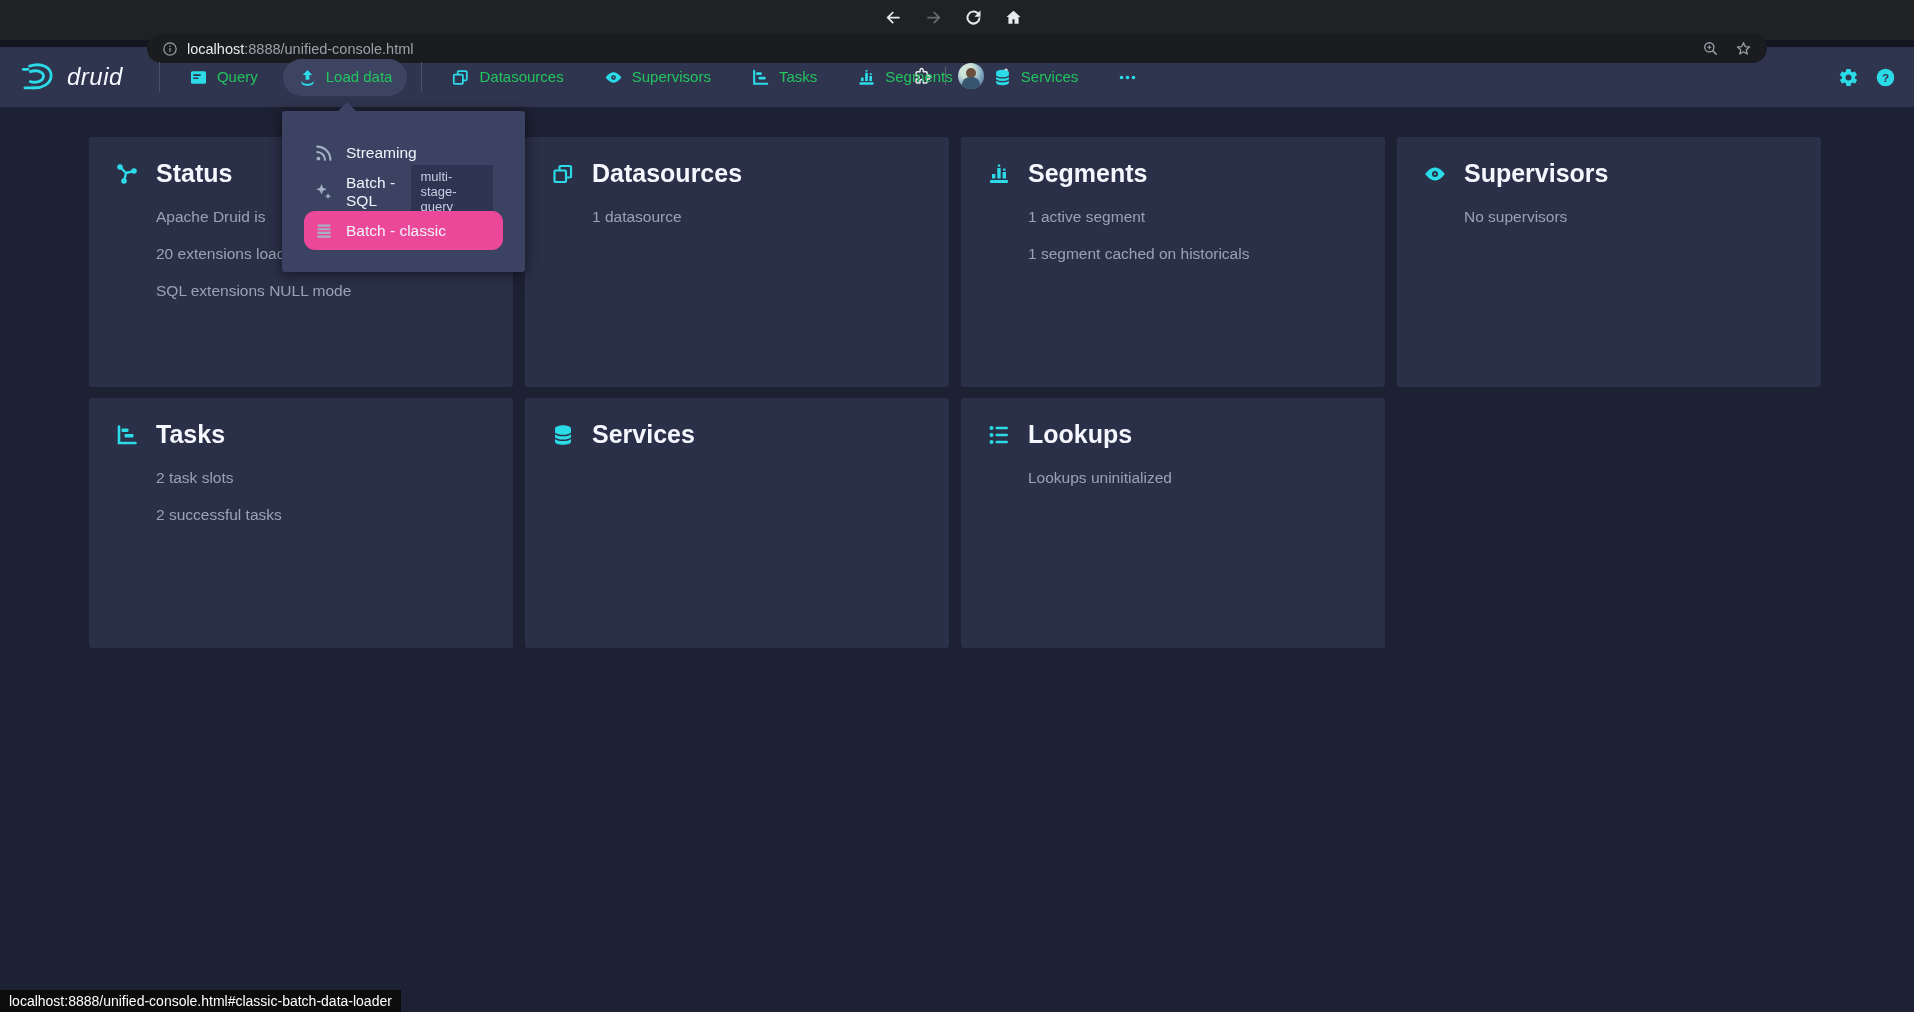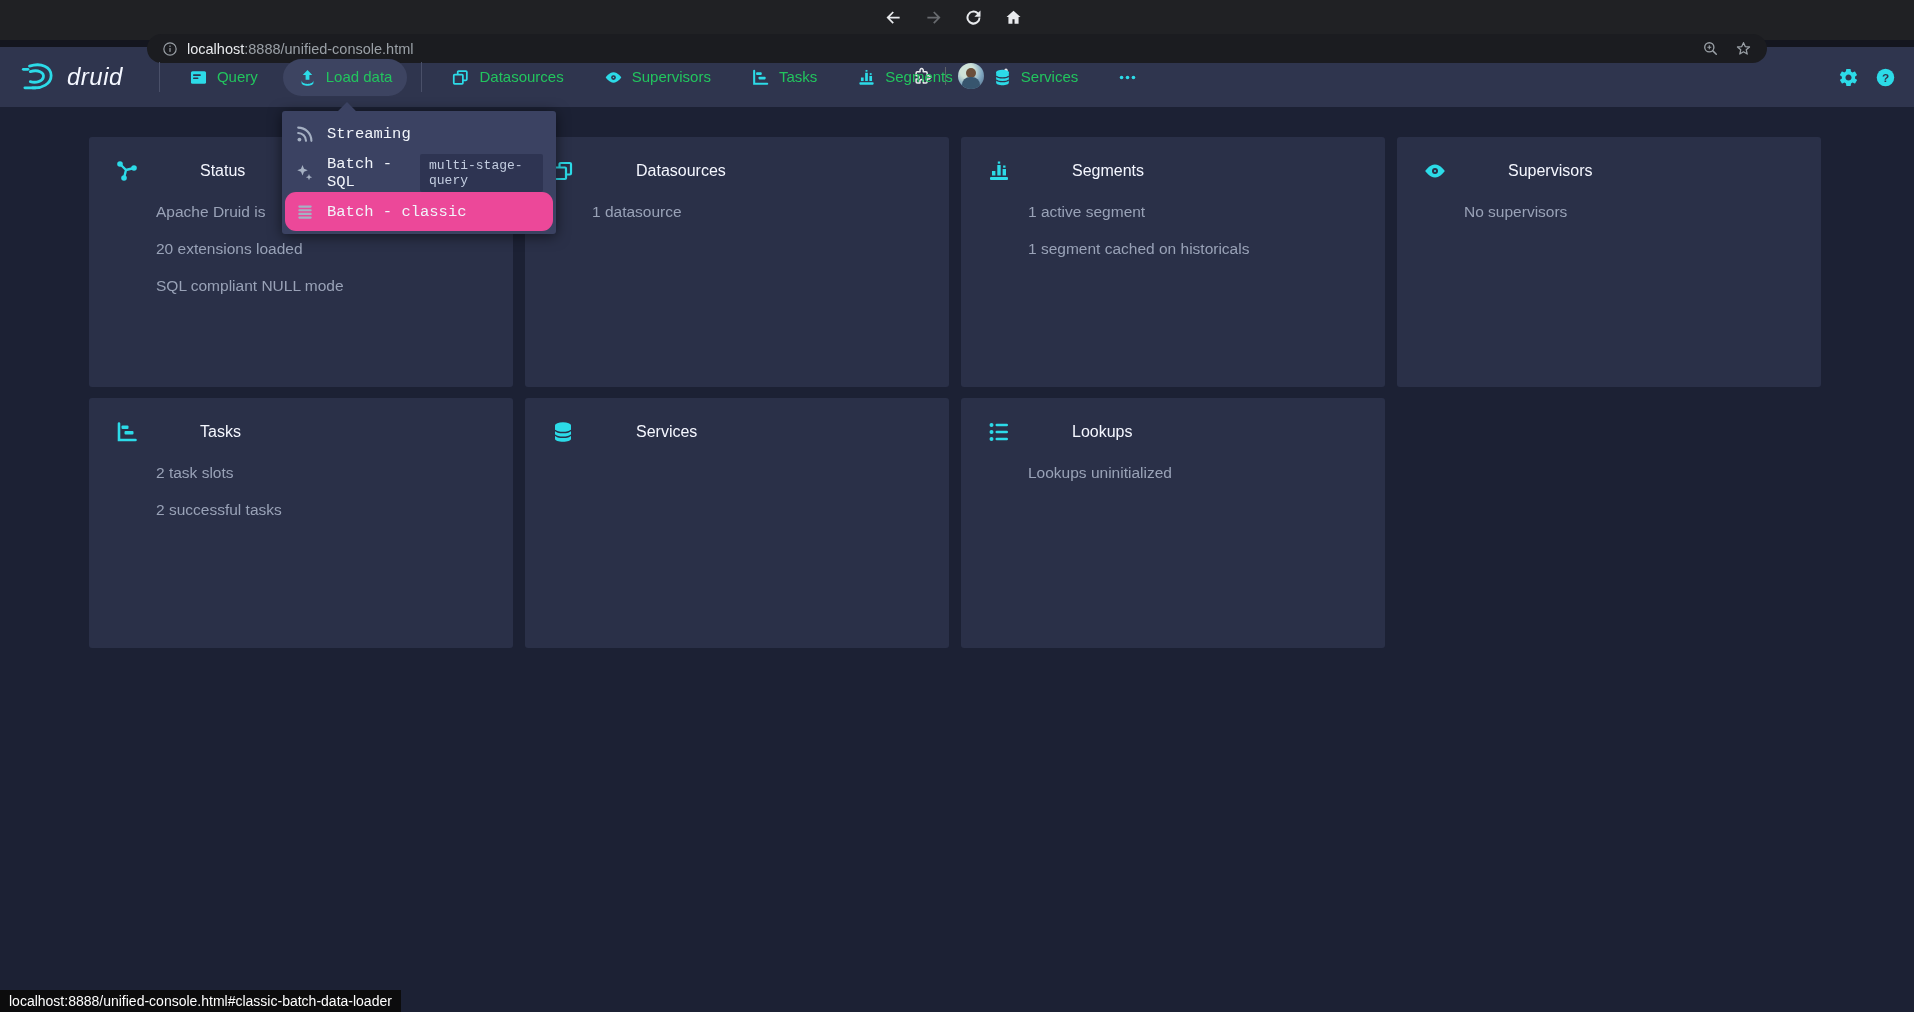--- a/index.html
+++ b/index.html
@@ -40,27 +40,27 @@
   .nav-group { display:flex; align-items:center; gap:10px; }
   .nav-right { margin-left:auto; display:flex; align-items:center; gap:16px; }
   .nav-right svg { width:21px; height:21px; color:#2cdbe8; }
 
   
   .grid { display:grid; grid-template-columns:repeat(4,424px); grid-auto-rows:250px;
           column-gap:12px; row-gap:11px; padding:30px 0 0 89px; }
   .card { background:#2a3048; border-radius:3px; padding:22px 26px; }
   .card-head { display:flex; align-items:center; gap:17px; }
   .card-head svg { width:24px; height:24px; color:#2cdbe8; flex:0 0 auto; }
-  .card-title { font-size:16px; font-weight:normal; color:#f5f7ff;margin-left:44px; }
+  .card-title { font-size:25px; font-weight:bold; color:#f5f7ff; }
   .card-lines { margin:20px 0 0 41px; }
   .card-line { font-size:15.5px; color:#99a2b7; margin-bottom:19px; }
 
   
-  .popover { position:absolute; left:282px; top:111px; width:274px; background:#3b4262;
-             border-radius:3px; padding:3px; box-shadow:0 2px 14px rgba(0,0,0,.55); z-index:20;font-family:Liberation Mono, monospace; }
+  .popover { position:absolute; left:282px; top:111px; width:243px; background:#3b4262;
+             border-radius:3px; padding:22px; box-shadow:0 2px 14px rgba(0,0,0,.55); z-index:20; }
   .popover .caret { position:absolute; top:-6px; left:58px; width:14px; height:14px;
                     background:#3b4262; transform:rotate(45deg); }
   .menu-item { display:flex; align-items:center; height:39px; padding:0 10px; border-radius:2px;
                font-size:15.5px; color:#f1f4fa; cursor:pointer; position:relative; }
   .menu-item svg { width:20px; height:20px; color:#a5b0c3; margin-right:12px; flex:0 0 auto; }
   .menu-item.hover { background:#ec4899;border-radius:11px; }
   .badge { margin-left:12px; background:#2e3452; color:#c3cde0; font-size:13px;
            padding:4px 9px; border-radius:2px; }
 
   
@@ -241,21 +241,21 @@
           </g>
           <circle cx="5" cy="5" r="2.8" fill="currentColor"></circle>
           <circle cx="19" cy="9" r="2.8" fill="currentColor"></circle>
           <circle cx="9" cy="19" r="2.8" fill="currentColor"></circle>
         </svg>
       <span class="card-title">Status</span>
     </div>
     <div class="card-lines">
       <div class="card-line">Apache Druid is</div>
       <div class="card-line">20 extensions loaded</div>
-      <div class="card-line">SQL compliant NULL mode</div>
+      <div class="card-line">SQL extensions NULL mode</div>
     </div>
   </div>
 
   <div class="card">
     <div class="card-head">
       <svg viewBox="0 0 24 24">
           <g fill="none" stroke="currentColor" stroke-width="2.2" stroke-linejoin="round">
             <rect x="3.5" y="8.5" width="11.5" height="11.5" rx="1"></rect>
             <path d="M8.5 8.5V5.2c0-.7.5-1.2 1.2-1.2h9.1c.7 0 1.2.5 1.2 1.2v9.1c0 .7-.5 1.2-1.2 1.2H15"></path>
           </g>

